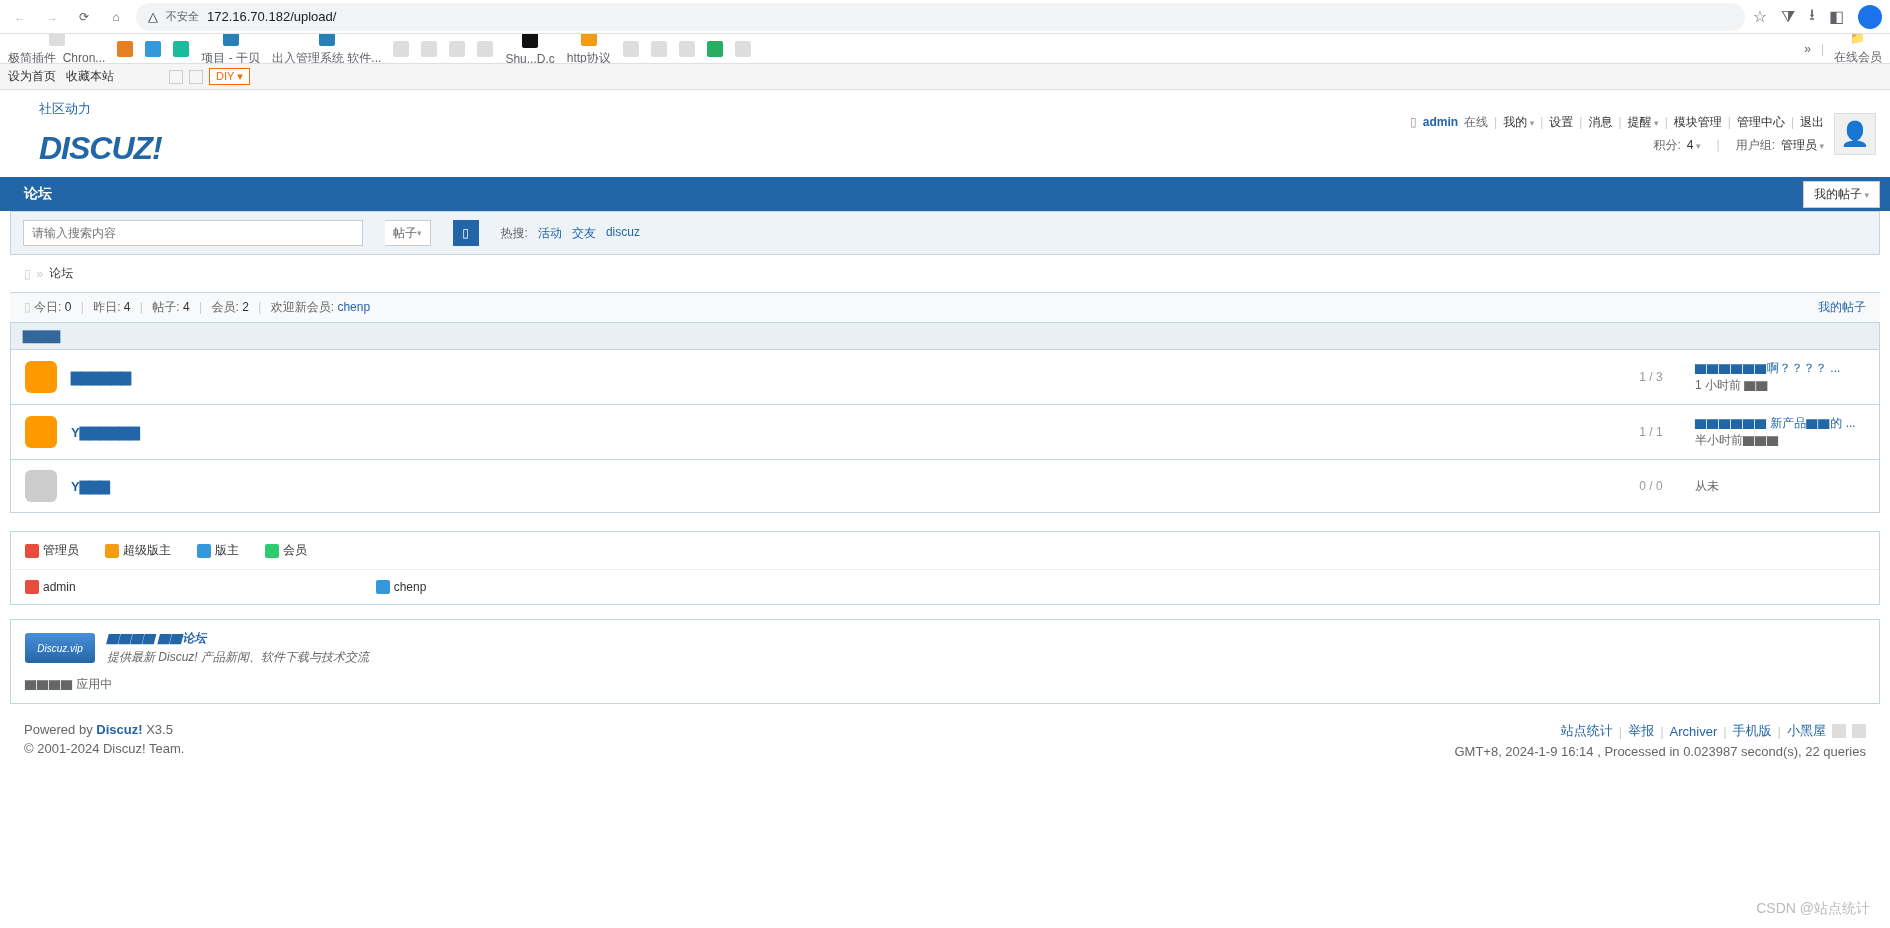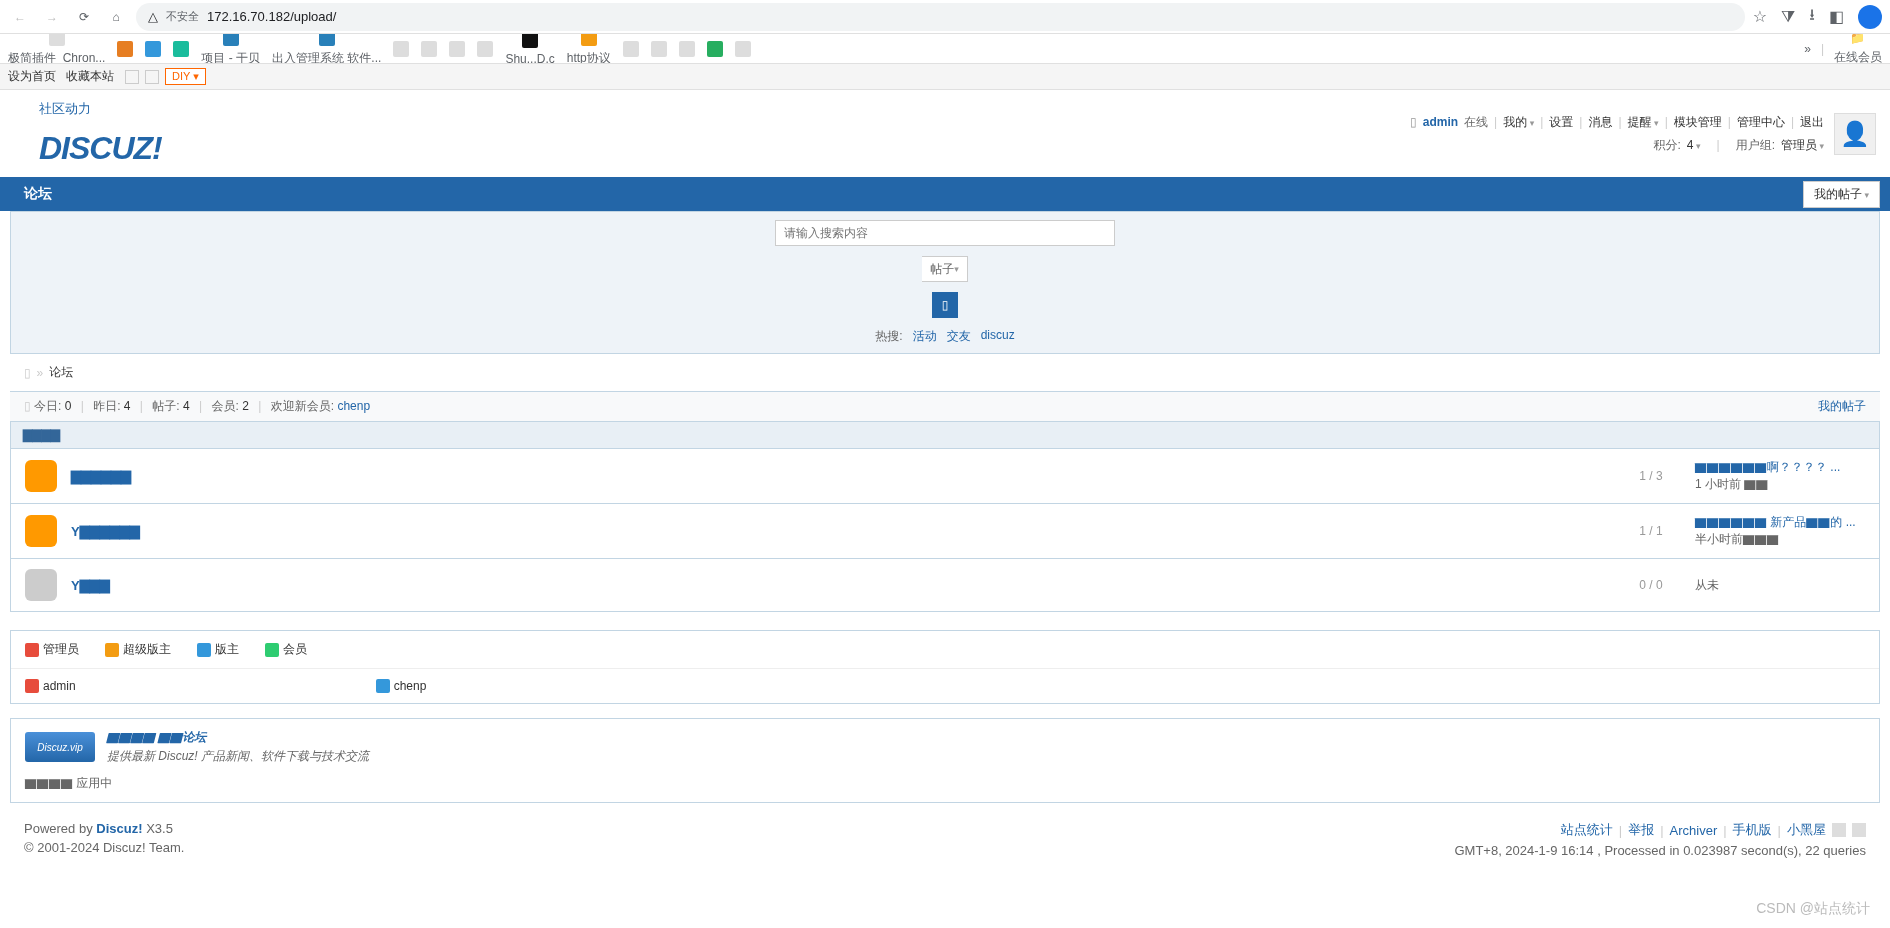--- a/index.html
+++ b/index.html
@@ -17,21 +17,21 @@
 .avatar-circle { width: 24px; height: 24px; border-radius: 50%; background: #1a73e8; }
 
 .bookmarks-bar { height: 30px; background: #fff; border-bottom: 1px solid #e0e0e0; display: flex; align-items: center; padding: 0 8px; gap: 12px; font-size: 12px; color: #5f6368; overflow: hidden; }
 .bm-item { display: flex; align-items: center; gap: 4px; white-space: nowrap; flex-direction: column; }
 .bm-icon { width: 16px; height: 16px; background: #ddd; border-radius: 2px; }
 .bm-right { margin-left: auto; display: flex; align-items: center; gap: 10px; }
 
 
 .top-sm { height: 26px; background: #f5f5f5; border-bottom: 1px solid #e0e0e0; display: flex; align-items: center; padding: 0 8px; gap: 11px; justify-content: flex-start; }
 .top-sm-left { display: flex; gap: 10px; }
-.top-sm-right { display: flex; gap: 6px; align-items: center; }
+.top-sm-right { display: flex; gap: 6px; align-items: center; margin-left: 44px; }
 .diy-btn { border: 1px solid #f60; color: #f60; padding: 1px 6px; font-size: 11px; background: #fff; }
 .sq-btn { width: 14px; height: 14px; border: 1px solid #ccc; }
 
 
 .header { padding: 10px 14px; display: flex; align-items: center; justify-content: space-between; }
 .logo { display: flex; align-items: flex-end; gap: 6px; margin-left: 25px; }
 .logo-main { font-size: 32px; font-weight: bold; font-style: italic; color: #2366a8; letter-spacing: -1px; }
 .logo-sub { font-size: 13px; color: #2366a8; margin-bottom: 12px; }
 .user-area { text-align: right; display: flex; align-items: center; gap: 10px; }
 .user-links { display: flex; flex-direction: column; gap: 6px; align-items: flex-end; }
@@ -39,21 +39,21 @@
 .user-row a { color: #333; }
 .user-row .sep { color: #ccc; }
 .user-avatar { width: 42px; height: 42px; background: #f0f0f0; border: 1px solid #ddd; display: flex; align-items: center; justify-content: center; font-size: 24px; }
 
 
 .nav { height: 34px; background: #2366a8; display: flex; align-items: center; padding: 0 10px; justify-content: space-between; }
 .nav-tab { color: #fff; font-size: 14px; font-weight: bold; padding: 0 14px; }
 .quick-nav { background: #fff; color: #333; padding: 4px 10px; border: 1px solid #ccc; font-size: 12px; }
 
 
-.search-bar { background: #eef3f8; border: 1px solid #c2d5e3; padding: 8px 12px; display: flex; align-items: center; gap: 10px; margin: 0; flex-direction: column; }
+.search-bar { background: #eef3f8; border: 1px solid #c2d5e3; padding: 8px 12px; display: flex; align-items: center; gap: 22px; margin: 0; }
 .search-input { width: 340px; height: 26px; border: 1px solid #ccc; padding: 0 8px; font-size: 12px; }
 .search-type { height: 26px; border: 1px solid #ccc; border-left: none; padding: 0 8px; background: #fff; display: flex; align-items: center; color: #666; }
 .search-btn { width: 26px; height: 26px; background: #2366a8; color: #fff; display: flex; align-items: center; justify-content: center; border: 1px solid #2366a8; }
 .hot-search { display: flex; gap: 10px; color: #666; }
 .hot-search a { color: #2366a8; }
 
 
 .breadcrumb { padding: 10px 14px; color: #666; display: flex; align-items: center; gap: 6px; }
 
 

